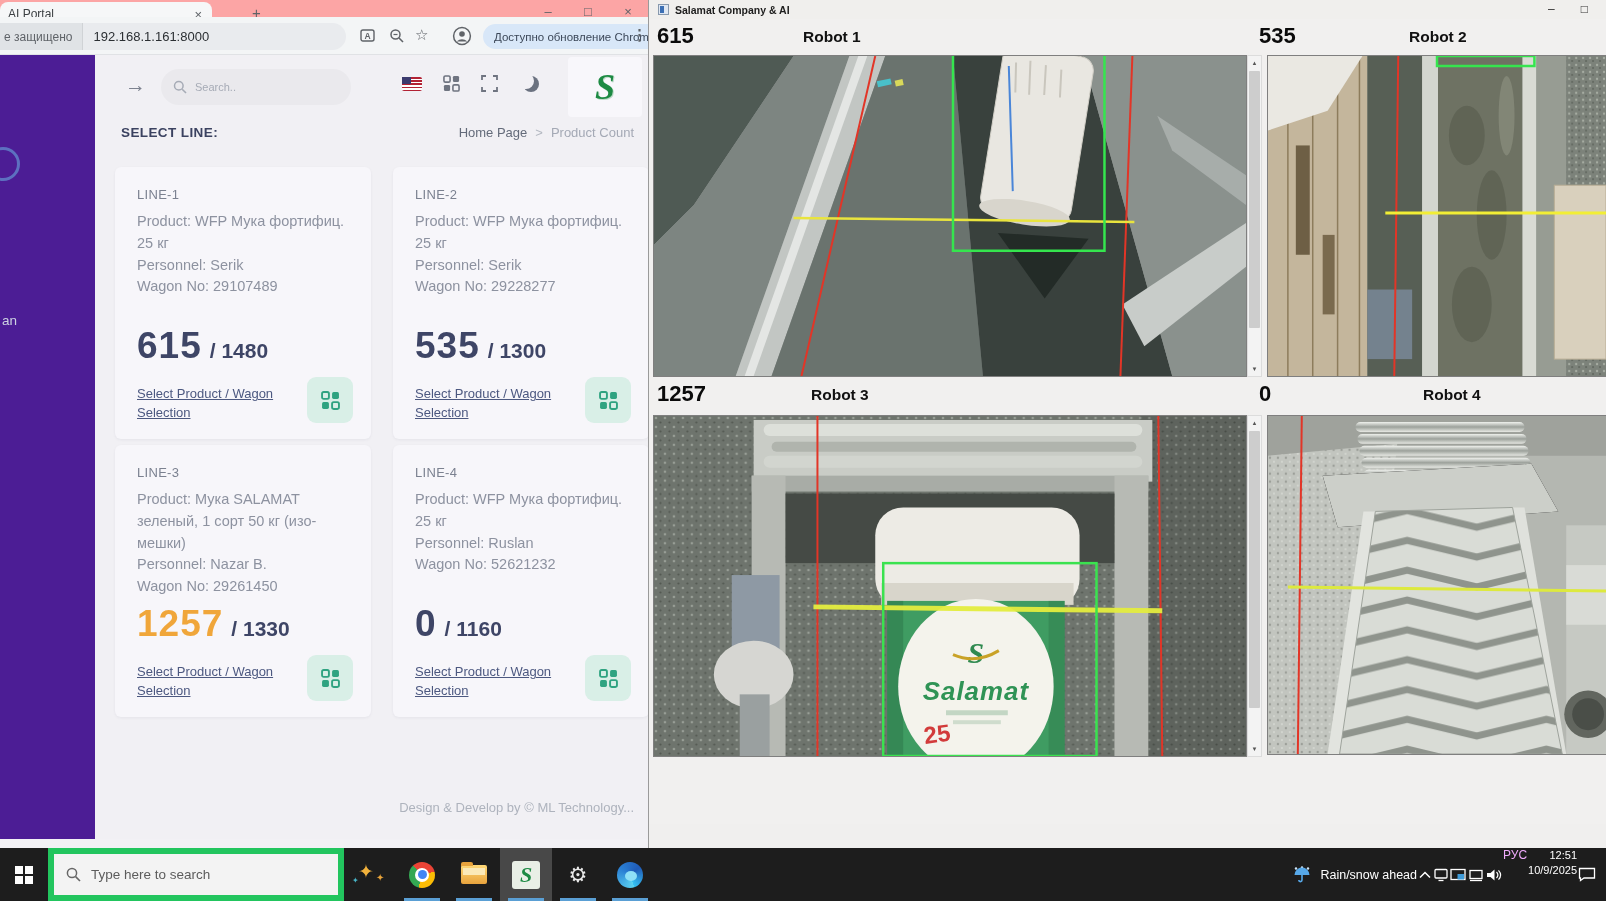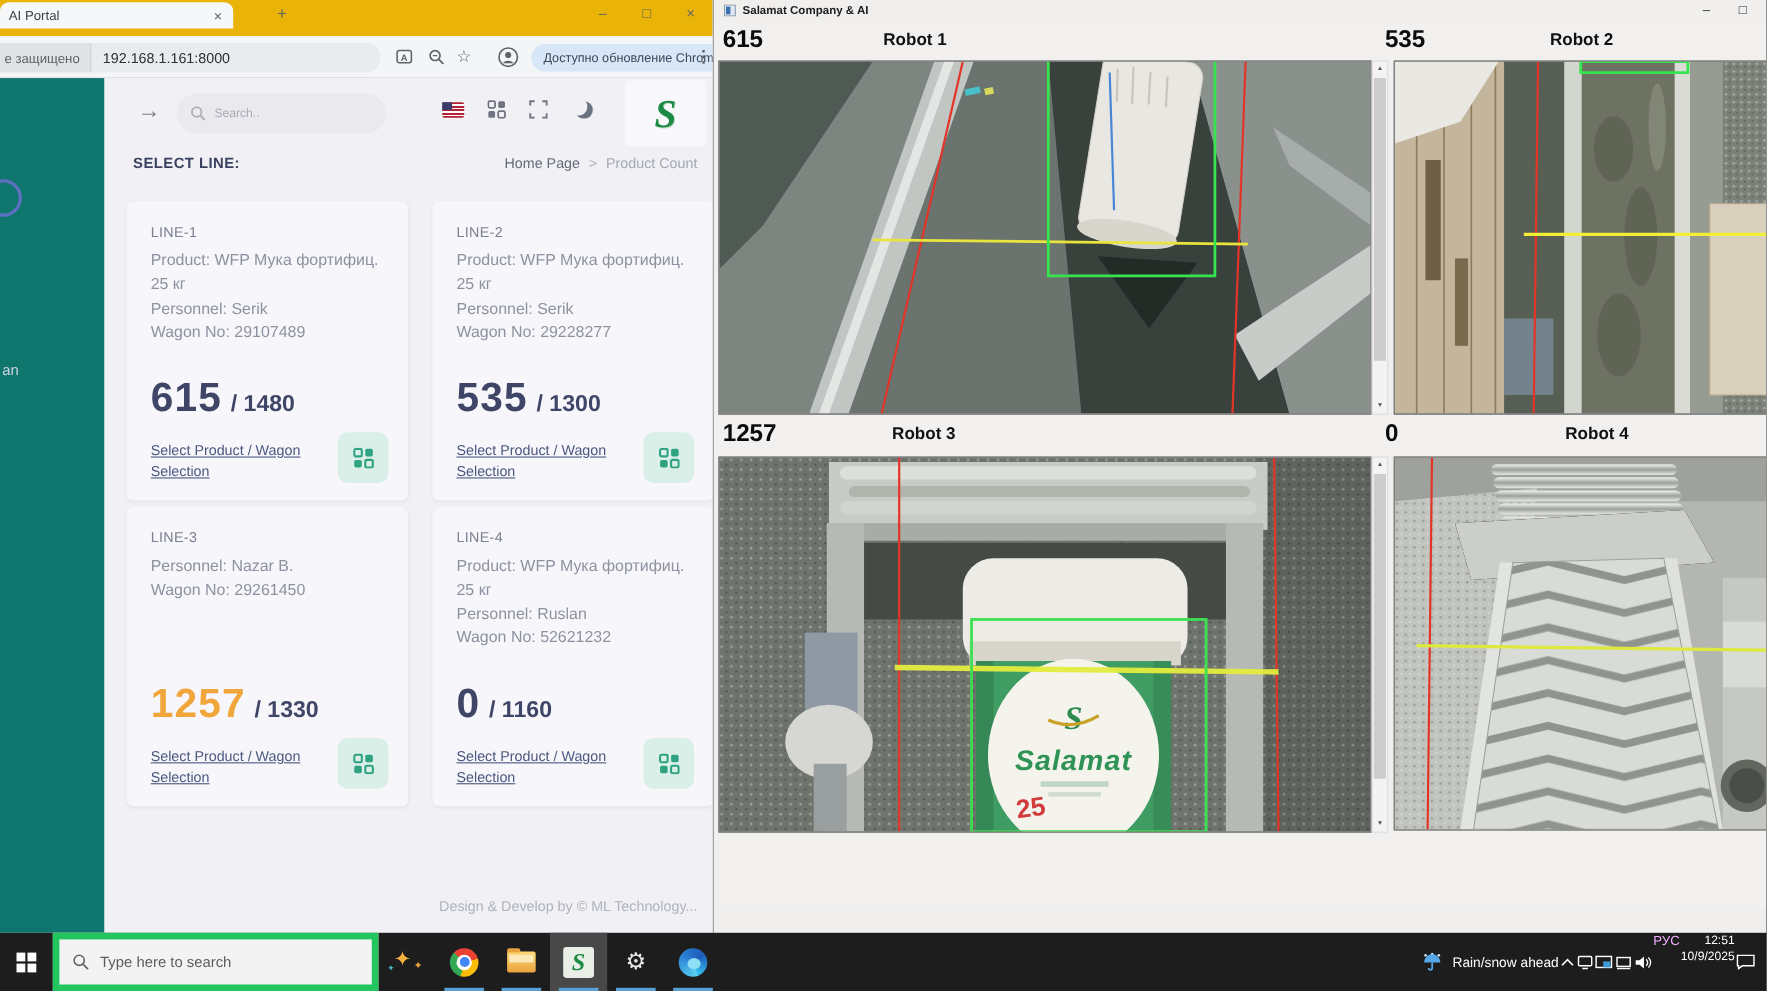--- a/index.html
+++ b/index.html
@@ -2,21 +2,21 @@
 <html><head>
 <meta charset="utf-8">
 <style>
   * { margin:0; padding:0; box-sizing:border-box; }
   html,body { width:1606px; height:901px; overflow:hidden; background:#000;
     font-family:"Liberation Sans", sans-serif; }
   .screen { position:relative; width:1606px; height:901px; background:#e8e8e8; overflow:hidden; }
 
   
   .browser { position:absolute; left:0; top:0; width:648px; height:848px; background:#f2f1f5; overflow:hidden; }
-  .tabstrip { position:relative; height:33px; background:#eab308; }
+  .tabstrip { position:relative; height:17px; background:#fca5a5; }
   .tab { position:absolute; left:0; top:2px; width:212px; height:24px; background:#f6f7f8;
     border-radius:8px 8px 0 0; display:flex; align-items:center; padding:0 8px; }
   .tab-t { font-size:12px; color:#3c4043; flex:1; white-space:nowrap; overflow:hidden; }
   .tab-x { font-size:13px; color:#5f6368; padding:0 2px; }
   .ntab { position:absolute; left:252px; top:4px; font-size:15px; color:#5f6368; }
   .bwc { position:absolute; right:0; top:0; height:26px; display:flex; }
   .bwc span { width:40px; text-align:center; line-height:24px; font-size:13px; color:#5f6368; }
   .btoolbar { position:relative; height:38px; background:#f3f5f6; display:flex; align-items:center; border-bottom:1px solid #e0e2e5; }
   .addr { position:absolute; left:0; top:6px; width:346px; height:27px; background:#e9ebee;
     border-radius:0 14px 14px 0; display:flex; align-items:center; overflow:hidden; }
@@ -27,21 +27,21 @@
   .tbi svg { display:block; }
   .i-translate { left:360px; }
   .i-zoom { left:389px; }
   .i-star { left:415px; font-size:15px; top:9px; }
   .i-avatar { left:452px; top:9px; }
   .updpill { position:absolute; left:483px; top:7px; height:25px; background:#d8e7f8; color:#3c4859;
     border-radius:13px; font-size:11.5px; display:flex; align-items:center; padding:0 11px; white-space:nowrap; }
   .i-dots { left:632px; font-size:15px; font-weight:bold; top:9px; }
 
   .viewport { position:relative; height:784px; display:flex; }
-  .sidebar { position:relative; width:95px; background:#0f766e; flex:none; }
+  .sidebar { position:relative; width:95px; background:#4c1d95; flex:none; }
   .sb-circle { position:absolute; left:-14px; top:92px; width:34px; height:34px; border:3px solid #5d70c0; border-radius:50%; }
   .sb-item { position:absolute; left:2px; top:258px; color:#cdd3e2; font-size:13.5px; }
   .portal { position:relative; flex:1; background:#f1f0f4; overflow:hidden; }
 
   .p-header { position:relative; height:66px; }
   .p-arrow { position:absolute; left:30px; top:18px; font-size:21px; color:#7d828f; }
   .p-search { position:absolute; left:66px; top:14px; width:190px; height:36px; background:#eae9ed;
     border-radius:18px; display:flex; align-items:center; padding:0 12px; gap:8px; }
   .p-search .ph { color:#a6abb6; font-size:11px; }
   .p-flag { position:absolute; left:307px; top:22px; width:20px; height:14px;
@@ -278,20 +278,21 @@
                     <rect x="10.5" y="1" width="6.5" height="6.5" rx="1.5" fill="#2fa381"></rect>
                     <rect x="1" y="10.5" width="6.5" height="6.5" rx="1.5" fill="#2fa381"></rect>
                     <rect x="10.5" y="10.5" width="6.5" height="6.5" rx="1.5" fill="none" stroke="#2fa381" stroke-width="1.8"></rect>
                   </svg>
               </span>
             </div>
           </div>
 
           <div class="card l3">
             <div class="c-line">LINE-3</div>
+            <div class="c-meta">Product: Мука SALAMAT зеленый, 1 сорт 50 кг (изо-мешки)</div>
             <div class="c-meta">Personnel: Nazar B.</div>
             <div class="c-meta">Wagon No: 29261450</div>
             <div class="c-count">
               <span class="num">1257</span>
               <span class="tot">/ 1330</span>
             </div>
             <div class="c-foot">
               <span class="c-link">Select Product / Wagon Selection</span>
               <span class="c-btn">
                 <svg width="19" height="19" viewBox="0 0 18 18">

